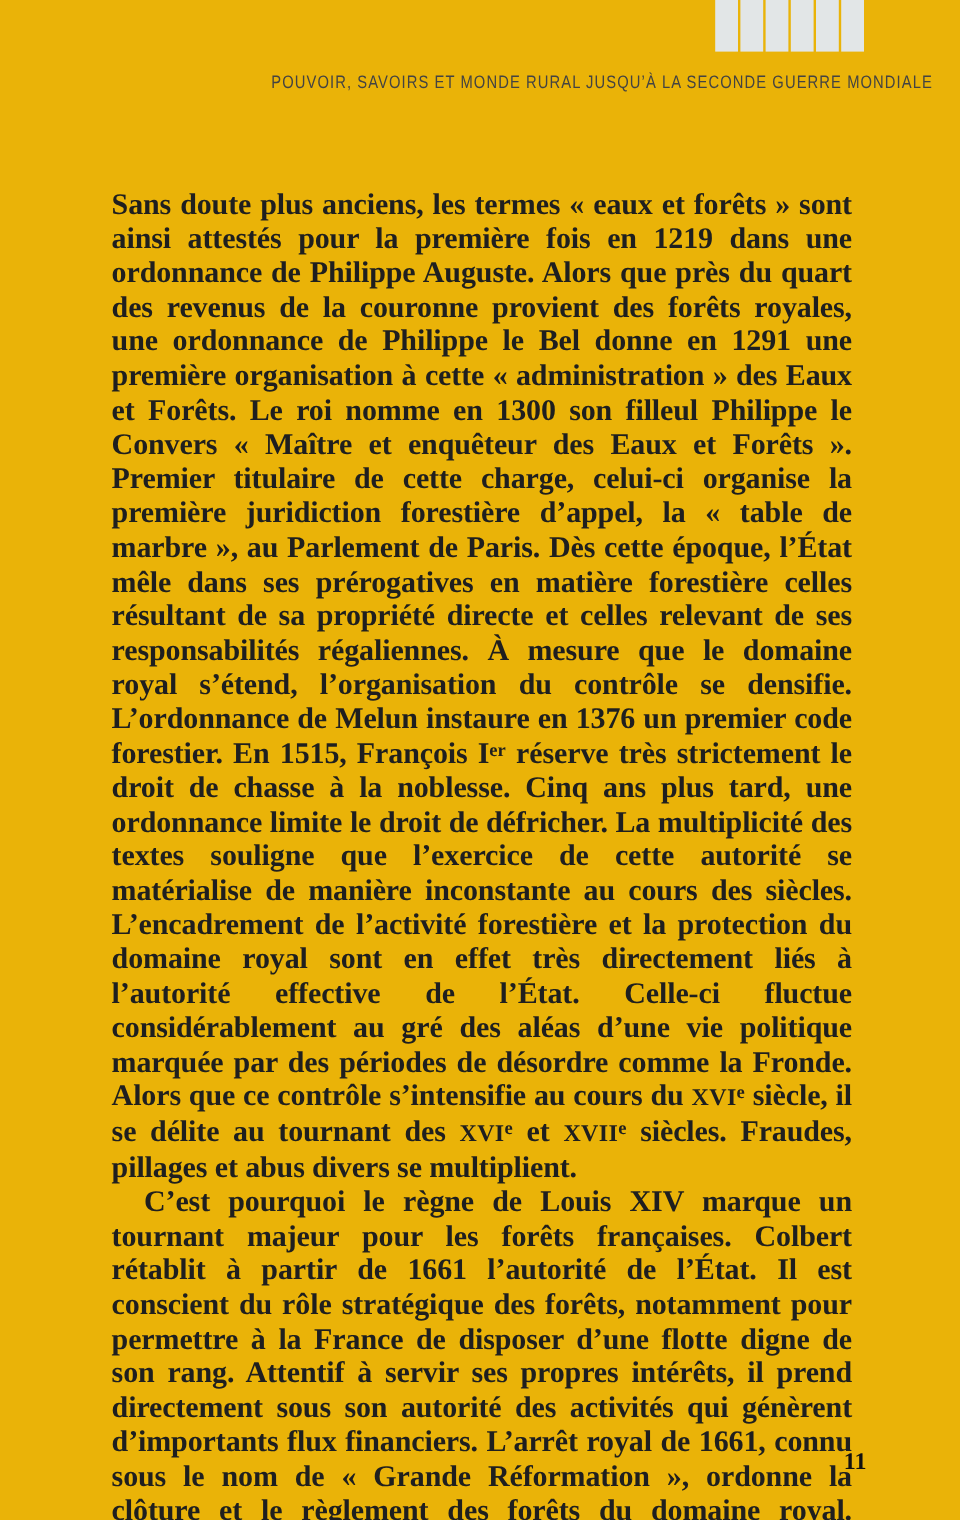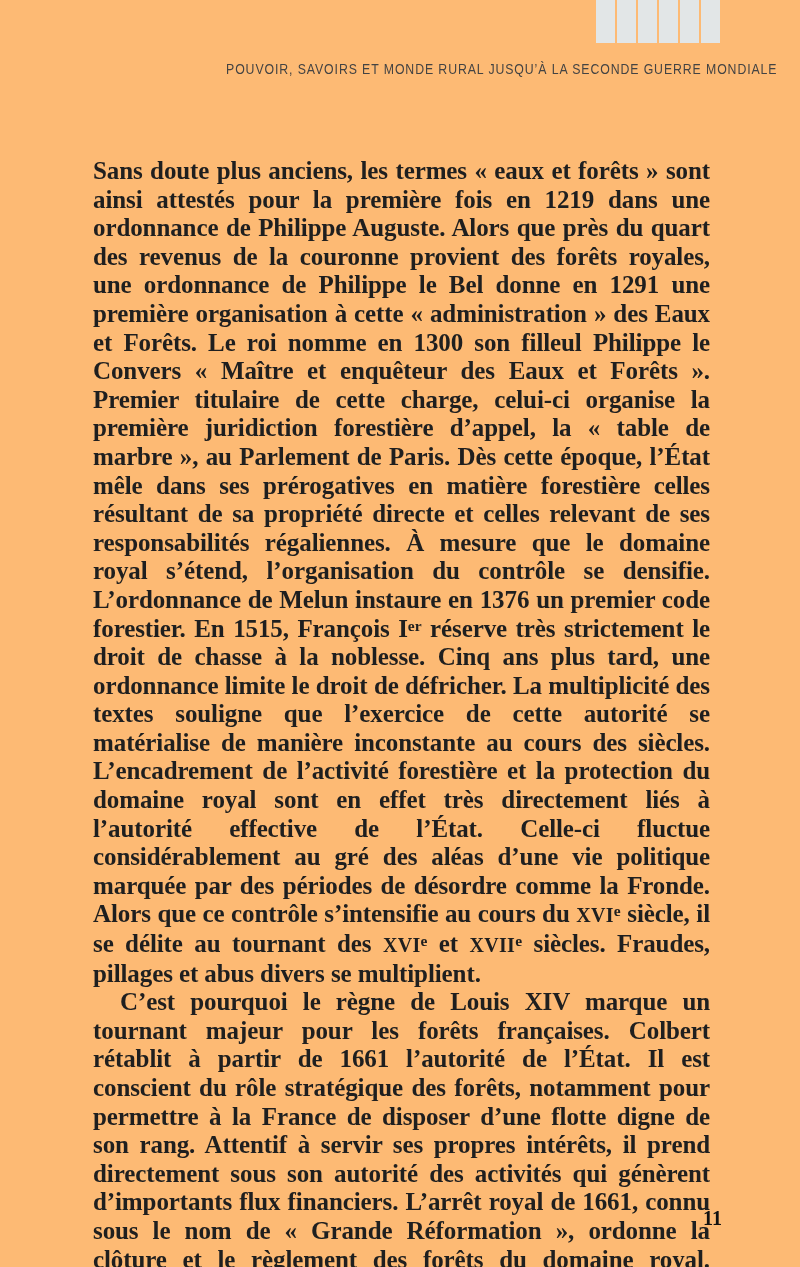--- a/index.html
+++ b/index.html
@@ -1,17 +1,17 @@
 <!DOCTYPE html>
 <html><head>
 <meta charset="utf-8">
 <style>
   html,body{margin:0;padding:0;background:#ffffff;}
   .page{
-    position:relative;width:800px;height:1267px;background:#fdba74;
+    position:relative;width:800px;height:1267px;background:#eab308;
     overflow:hidden;font-family:"Liberation Serif",serif;color:#1f1f1f;
   }
   .deco-bars{position:absolute;top:0;left:596px;display:flex;gap:2px;}
   .deco-bar{width:19px;height:43px;background:#e2e6e7;}
   .running-head{
     position:absolute;top:60px;left:105px;width:617px;
     text-align:right;white-space:nowrap;
   }
   .rh-inner{
     display:inline-block;transform:scaleX(.82);transform-origin:100% 50%;

